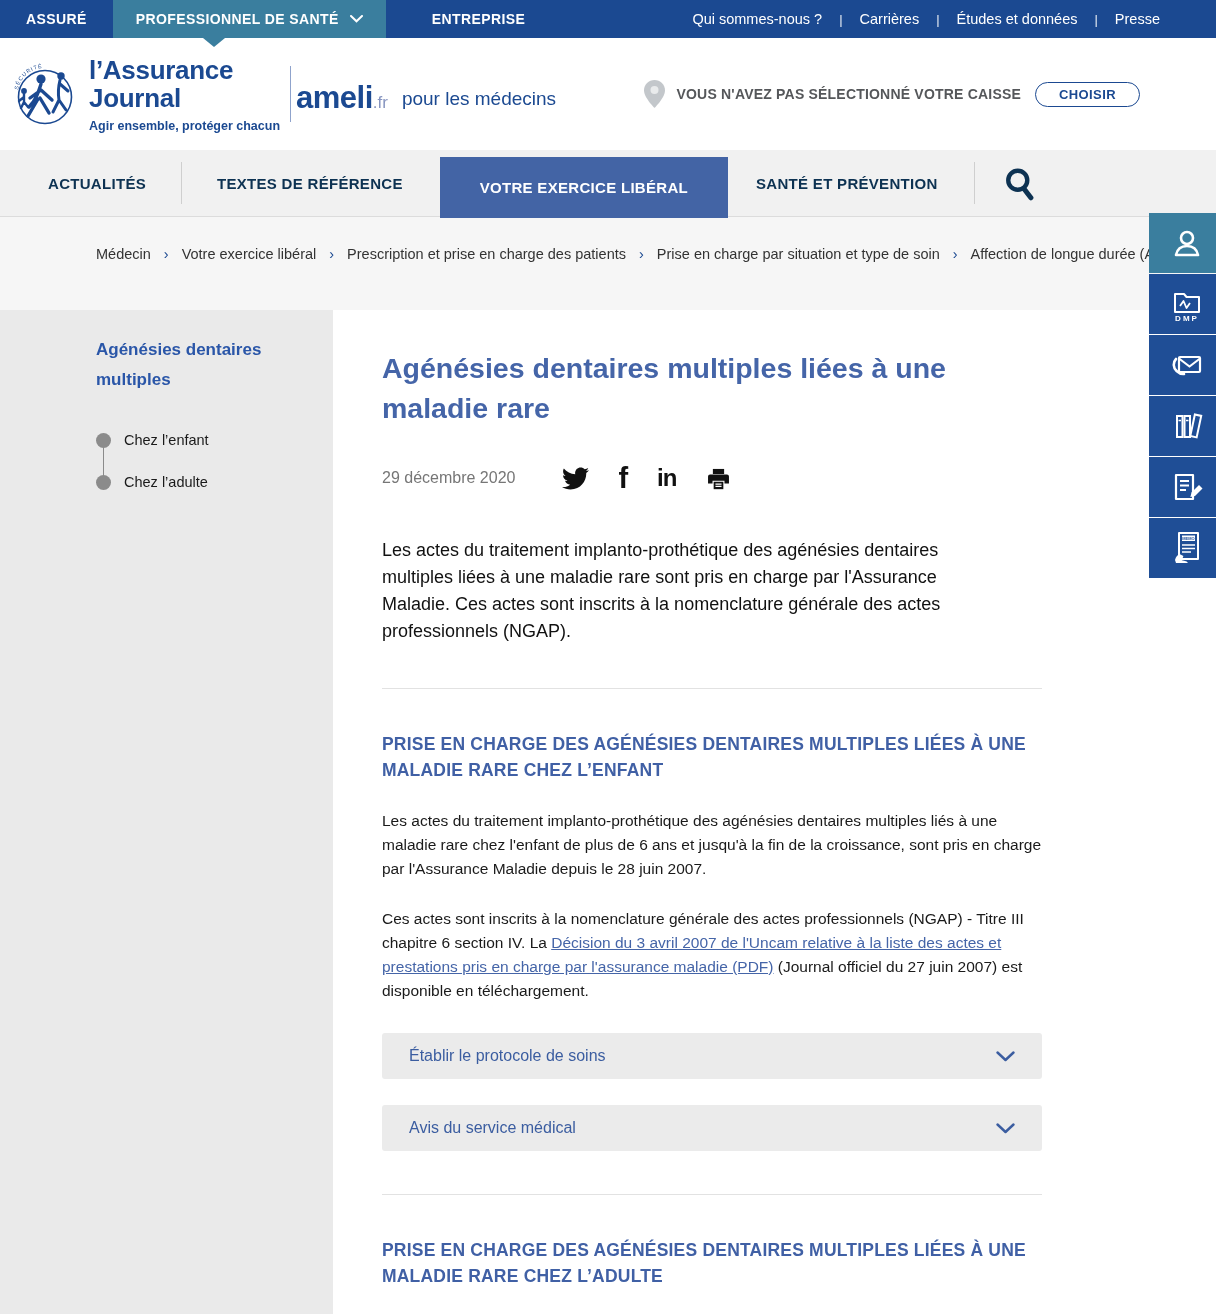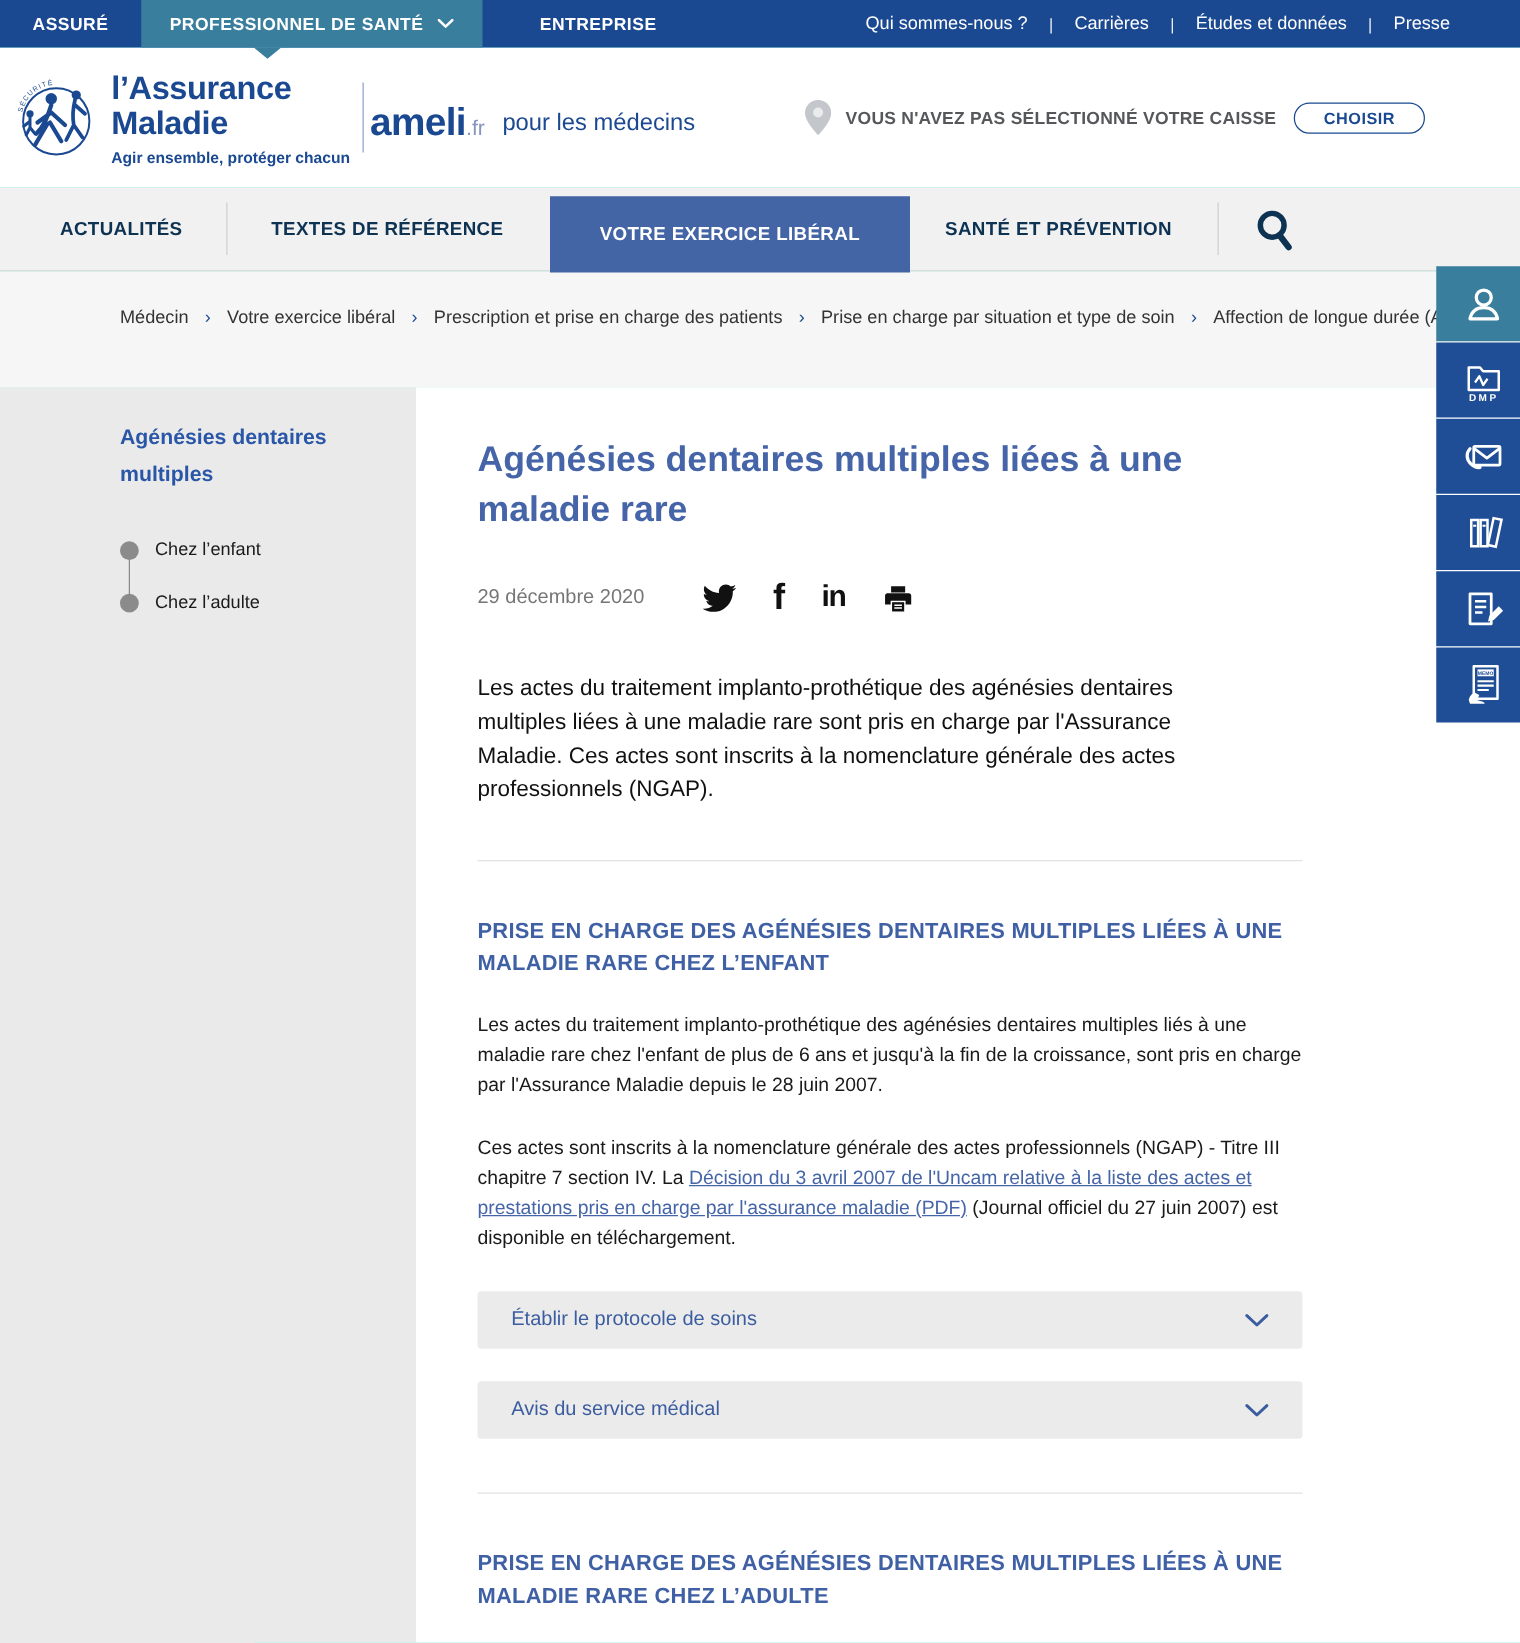--- a/index.html
+++ b/index.html
@@ -1,17 +1,17 @@
 <!DOCTYPE html>
 <html lang="fr"><head>
 <meta charset="utf-8">
 <style>
   * { margin:0; padding:0; box-sizing:border-box; }
   body { font-family:"Liberation Sans","DejaVu Sans",sans-serif; background:#fff; }
-  .page { position:relative; width:1216px; height:1314px; overflow:hidden; background:#5eead4; }
+  .page { position:relative; width:1216px; height:1314px; overflow:hidden; background:#6d28d9; }
 
   
   .topbar { height:38px; background:#1b4991; display:flex; align-items:stretch; position:relative; }
   .topbar-tab { display:flex; align-items:center; padding:0 26px; color:#fff; font-size:14px; font-weight:bold; letter-spacing:.4px; cursor:pointer; }
   .topbar-tab.active { background:#3a7e9e; gap:11px; padding:0 23px; }
   .topbar-tab.entreprise { margin-left:20px; }
   .topbar-right { margin-left:auto; display:flex; align-items:center; gap:17px; padding-right:56px; color:#fff; font-size:14.5px; }
   .topbar-link { cursor:pointer; }
   .topbar-sep { opacity:.9; font-size:13px; }
   .topbar-triangle { position:absolute; top:38px; left:203px; width:0; height:0;
@@ -123,21 +123,21 @@
       <text font-size="5.5" fill="#1b4991" letter-spacing="1"><textPath href="#lgArc">SÉCURITÉ SOCIALE</textPath></text>
       <circle cx="28" cy="19" r="4.6" fill="#1b4991"></circle>
       <path d="M28 24 C25 33 23 40 16 47 M28 30 L17 38 M28 30 L39 40 M27 38 L36 53 M25 39 L15 56" stroke="#1b4991" stroke-width="3.4" fill="none" stroke-linecap="round"></path>
       <circle cx="48" cy="16" r="3.7" fill="#1b4991"></circle>
       <path d="M47 20 C45 28 45 34 46 40 M47 24 L55 31 M46 40 L40 52 M46 40 L53 50" stroke="#1b4991" stroke-width="3" fill="none" stroke-linecap="round"></path>
       <circle cx="11" cy="31" r="2.9" fill="#1b4991"></circle>
       <path d="M11 34 L11 42 M11 37 L6 41 M11 42 L8 48 M11 42 L15 47" stroke="#1b4991" stroke-width="2.4" fill="none" stroke-linecap="round"></path>
     </svg>
     <div class="brand">
       <div class="brand-name">l’Assurance</div>
-      <div class="brand-name">Maladie</div>
+      <div class="brand-name">Journal</div>
       <div class="brand-tagline">Agir ensemble, protéger chacun</div>
     </div>
     <div class="header-divider"></div>
     <div class="ameli">
       <span class="ameli-name">ameli</span>
       <span class="ameli-tld">.fr</span>
     </div>
     <div class="audience">pour les médecins</div>
     <div class="caisse">
       <svg class="pin" width="21" height="28" viewBox="0 0 21 28">
@@ -213,21 +213,21 @@
           </button>
         </div>
       </div>
 
       <p class="intro">Les actes du traitement implanto-prothétique des agénésies dentaires multiples liées à une maladie rare sont pris en charge par l'Assurance Maladie. Ces actes sont inscrits à la nomenclature générale des actes professionnels (NGAP).</p>
 
       <hr class="hr">
 
       <h2 class="section-heading">PRISE EN CHARGE DES AGÉNÉSIES DENTAIRES MULTIPLES LIÉES À UNE MALADIE RARE CHEZ L’ENFANT</h2>
       <p class="para">Les actes du traitement implanto-prothétique des agénésies dentaires multiples liés à une maladie rare chez l'enfant de plus de 6 ans et jusqu'à la fin de la croissance, sont pris en charge par l'Assurance Maladie depuis le 28 juin 2007.</p>
-      <p class="para"><span>Ces actes sont inscrits à la nomenclature générale des actes professionnels (NGAP) - Titre III chapitre 7 section IV. La </span><a class="doc-link">Décision du 3 avril 2007 de l'Uncam relative à la liste des actes et prestations pris en charge par l'assurance maladie (PDF)</a><span> (Journal officiel du 27 juin 2007) est disponible en téléchargement.</span></p>
+      <p class="para"><span>Ces actes sont inscrits à la nomenclature générale des actes professionnels (NGAP) - Titre III chapitre 6 section IV. La </span><a class="doc-link">Décision du 3 avril 2007 de l'Uncam relative à la liste des actes et prestations pris en charge par l'assurance maladie (PDF)</a><span> (Journal officiel du 27 juin 2007) est disponible en téléchargement.</span></p>
 
       <button class="accordion">
         <span class="accordion-label">Établir le protocole de soins</span>
         <svg width="19" height="11" viewBox="0 0 19 11">
             <path d="M1.5 1.5l8 7.5 8-7.5" stroke="#3b5da0" stroke-width="2.4" fill="none" stroke-linecap="round" stroke-linejoin="round"></path>
           </svg>
       </button>
       <button class="accordion">
         <span class="accordion-label">Avis du service médical</span>
         <svg width="19" height="11" viewBox="0 0 19 11">

